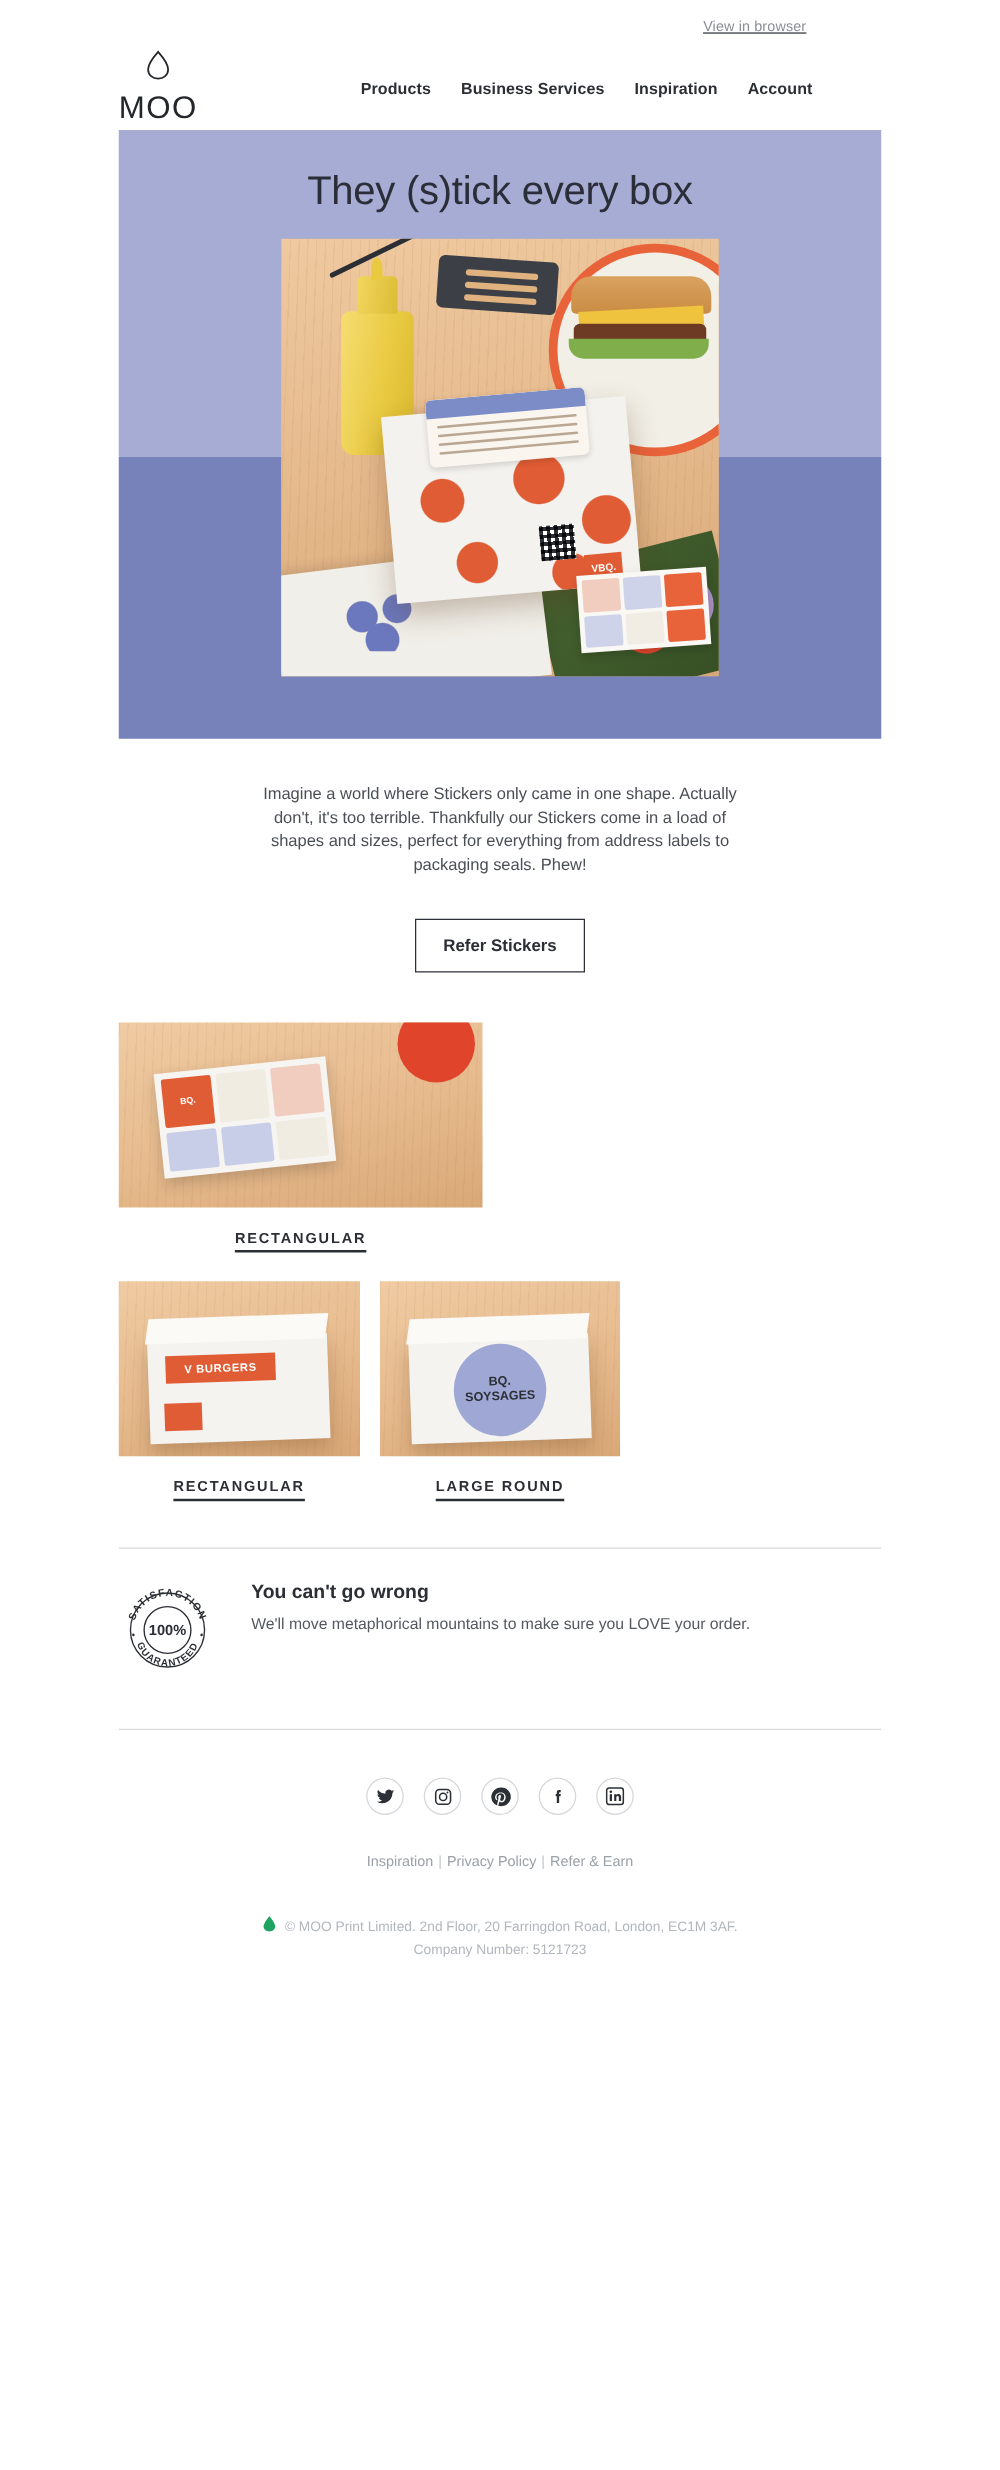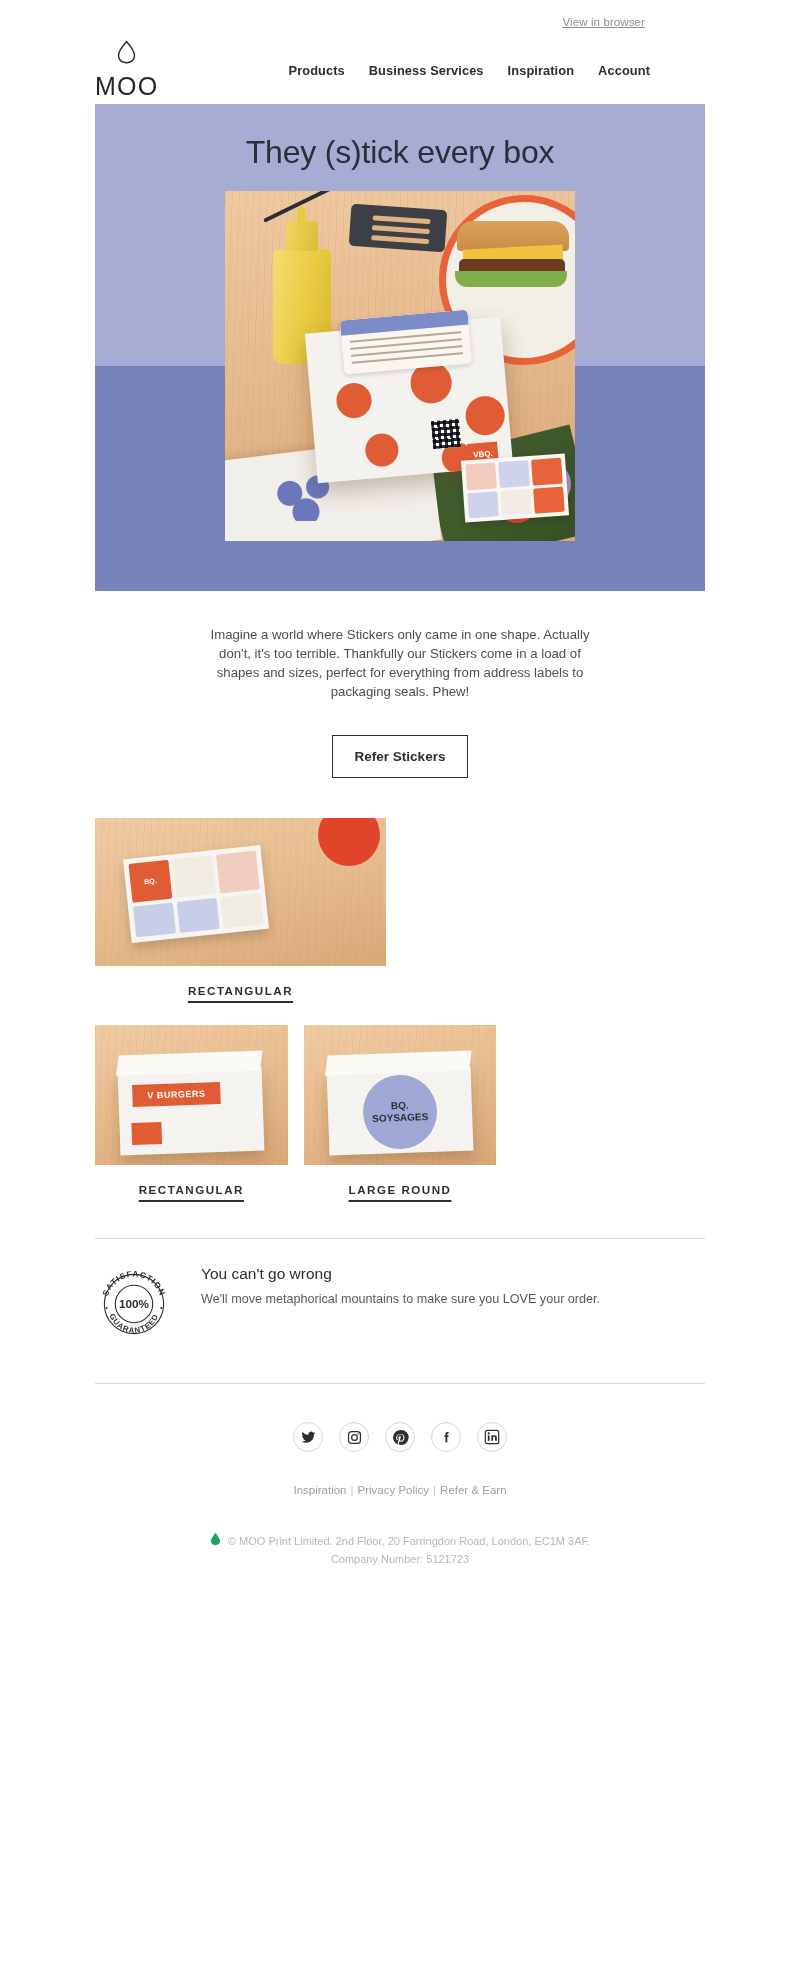--- a/index.html
+++ b/index.html
@@ -347,21 +347,21 @@
     position: absolute; left: 0; top: 44px; width: 40px; height: 10px; background: #e8623a;
   }
 
   
   .rule { margin: 40px 95px 0 95px; height: 1px; background: #d8d9dc; }
   .guarantee {
     margin: 26px 95px 0 95px;
     display: flex; align-items: flex-start; gap: 28px;
   }
   .badge { width: 78px; height: 78px; flex: 0 0 78px; }
-  .g-title { font-size: 15.5px; font-weight: 400; color: #2b2e34; margin-bottom: 7px; }
+  .g-title { font-size: 15.5px; font-weight: 700; color: #2b2e34; margin-bottom: 7px; }
   .g-body { font-size: 12.6px; line-height: 18px; color: #55595f; }
 
   
   .socials {
     margin-top: 38px;
     display: flex; align-items: center; justify-content: center; gap: 16px;
   }
   .soc {
     width: 30px; height: 30px; border-radius: 50%;
     border: 1px solid #d5d7da;

